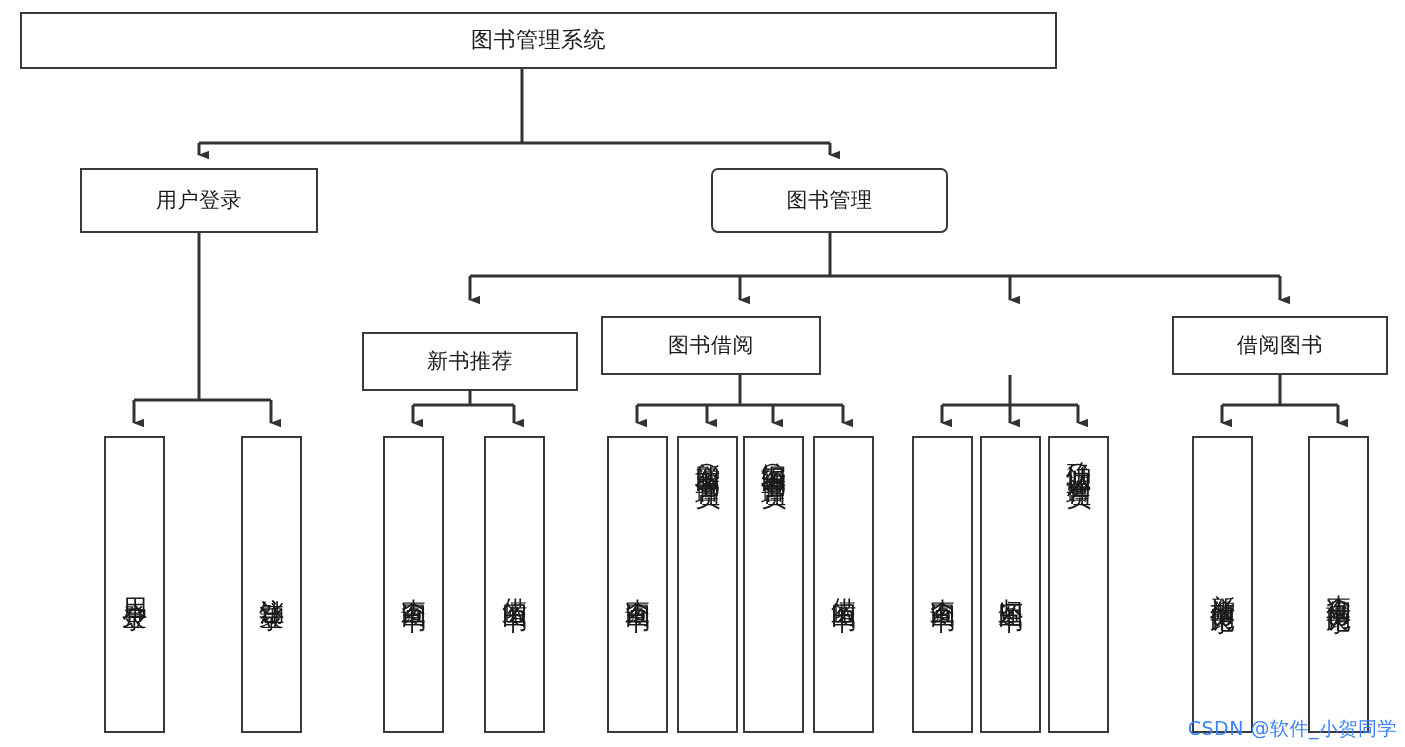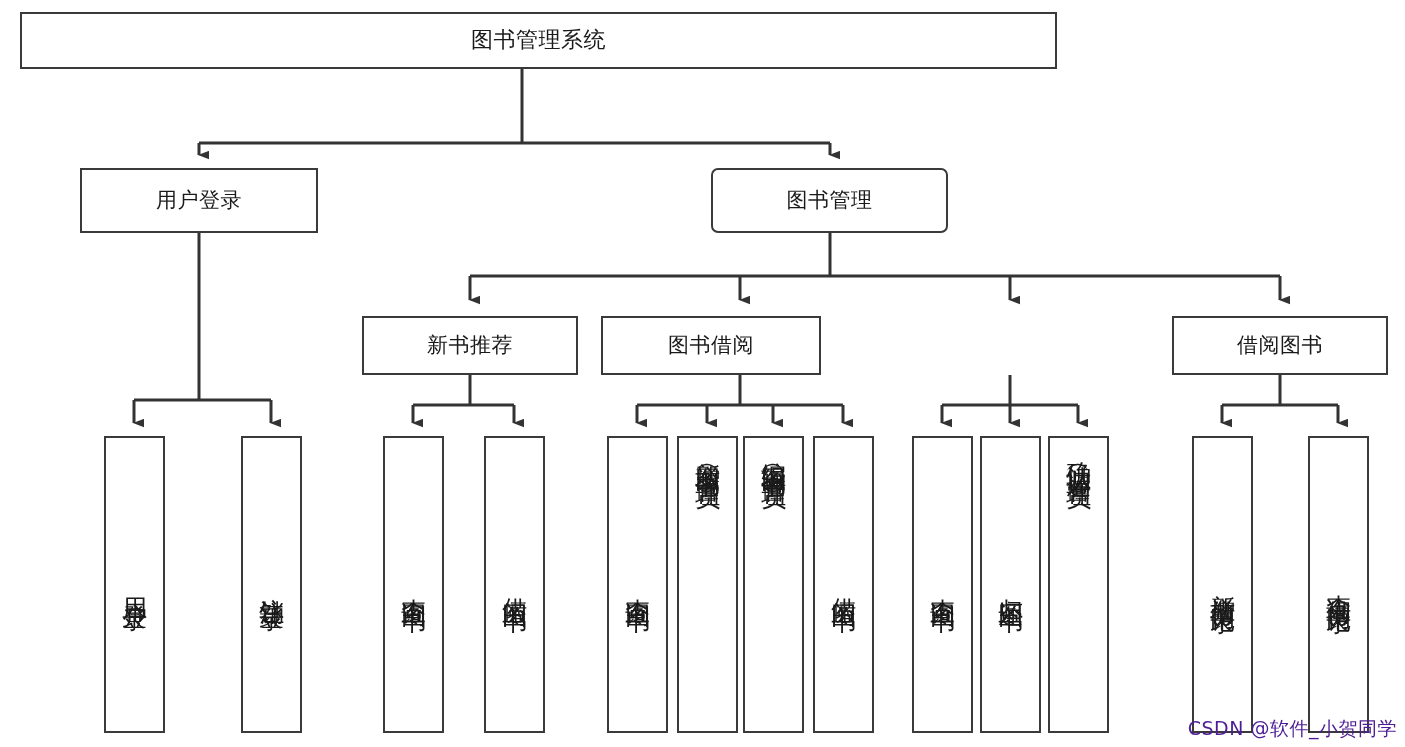--- a/index.html
+++ b/index.html
@@ -60,21 +60,21 @@
     letter-spacing: 3.5px;
   }
   .node.vertical.top-aligned {
     align-items: flex-start;
   }
   .watermark {
     position: absolute;
     right: 8px;
     bottom: 5px;
     font-size: 19px;
-    color: #4c1d95;
+    color: #3b82f6;
     z-index: 5;
     white-space: pre;
     letter-spacing: 0.5px;
   }
 </style>
 </head>
 <body>
 
 <div id="diagram-root">
 
@@ -132,21 +132,21 @@
     <span class="node-label">图书管理系统</span>
   </div>
 
   <div class="node horizontal" style="left:80px; top:168px; width:238px; height:65px;">
     <span class="node-label">用户登录</span>
   </div>
   <div class="node horizontal" style="left:711px; top:168px; width:237px; height:65px;border-radius:7px;">
     <span class="node-label">图书管理</span>
   </div>
 
-  <div class="node horizontal" style="left:362px; top:316px; width:216px; height:59px;">
+  <div class="node horizontal" style="left:362px; top:332px; width:216px; height:59px;">
     <span class="node-label">新书推荐</span>
   </div>
   <div class="node horizontal" style="left:601px; top:316px; width:220px; height:59px;">
     <span class="node-label">图书借阅</span>
   </div>
   <div class="node horizontal" style="left:1172px; top:316px; width:216px; height:59px;">
     <span class="node-label">借阅图书</span>
   </div>
 
   <div class="node vertical" style="left:104px; top:436px; width:61px; height:297px;">

